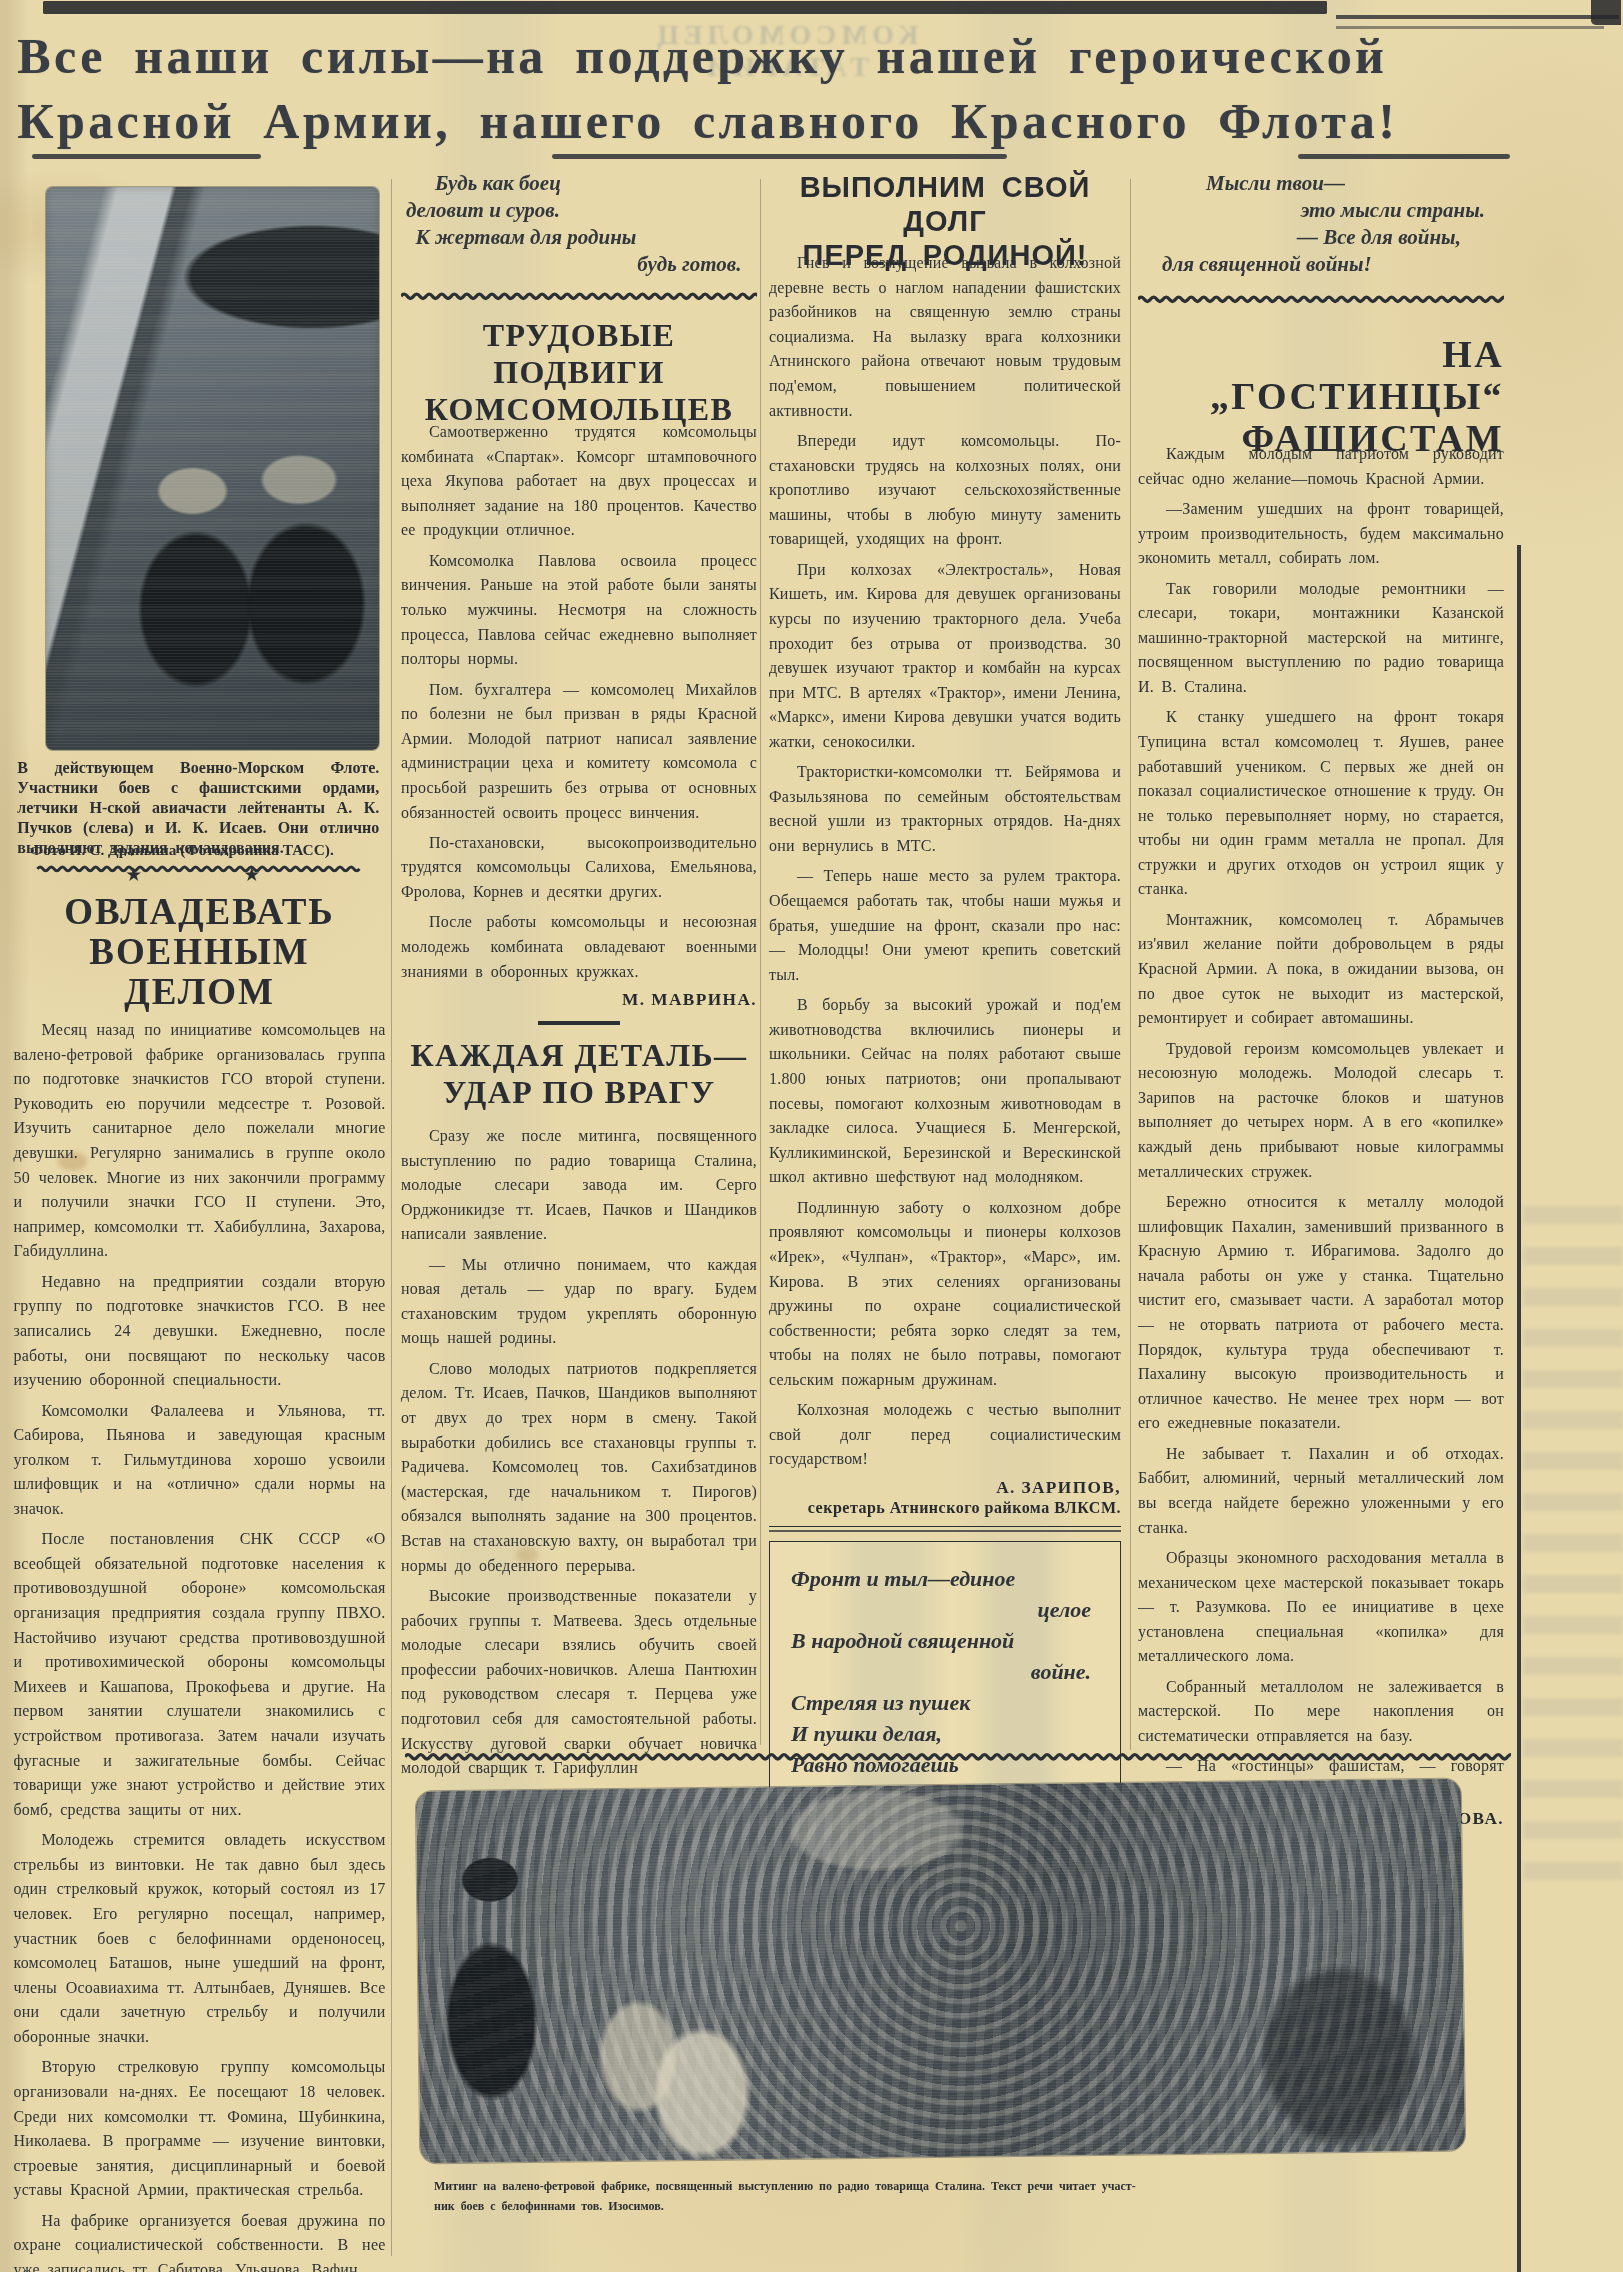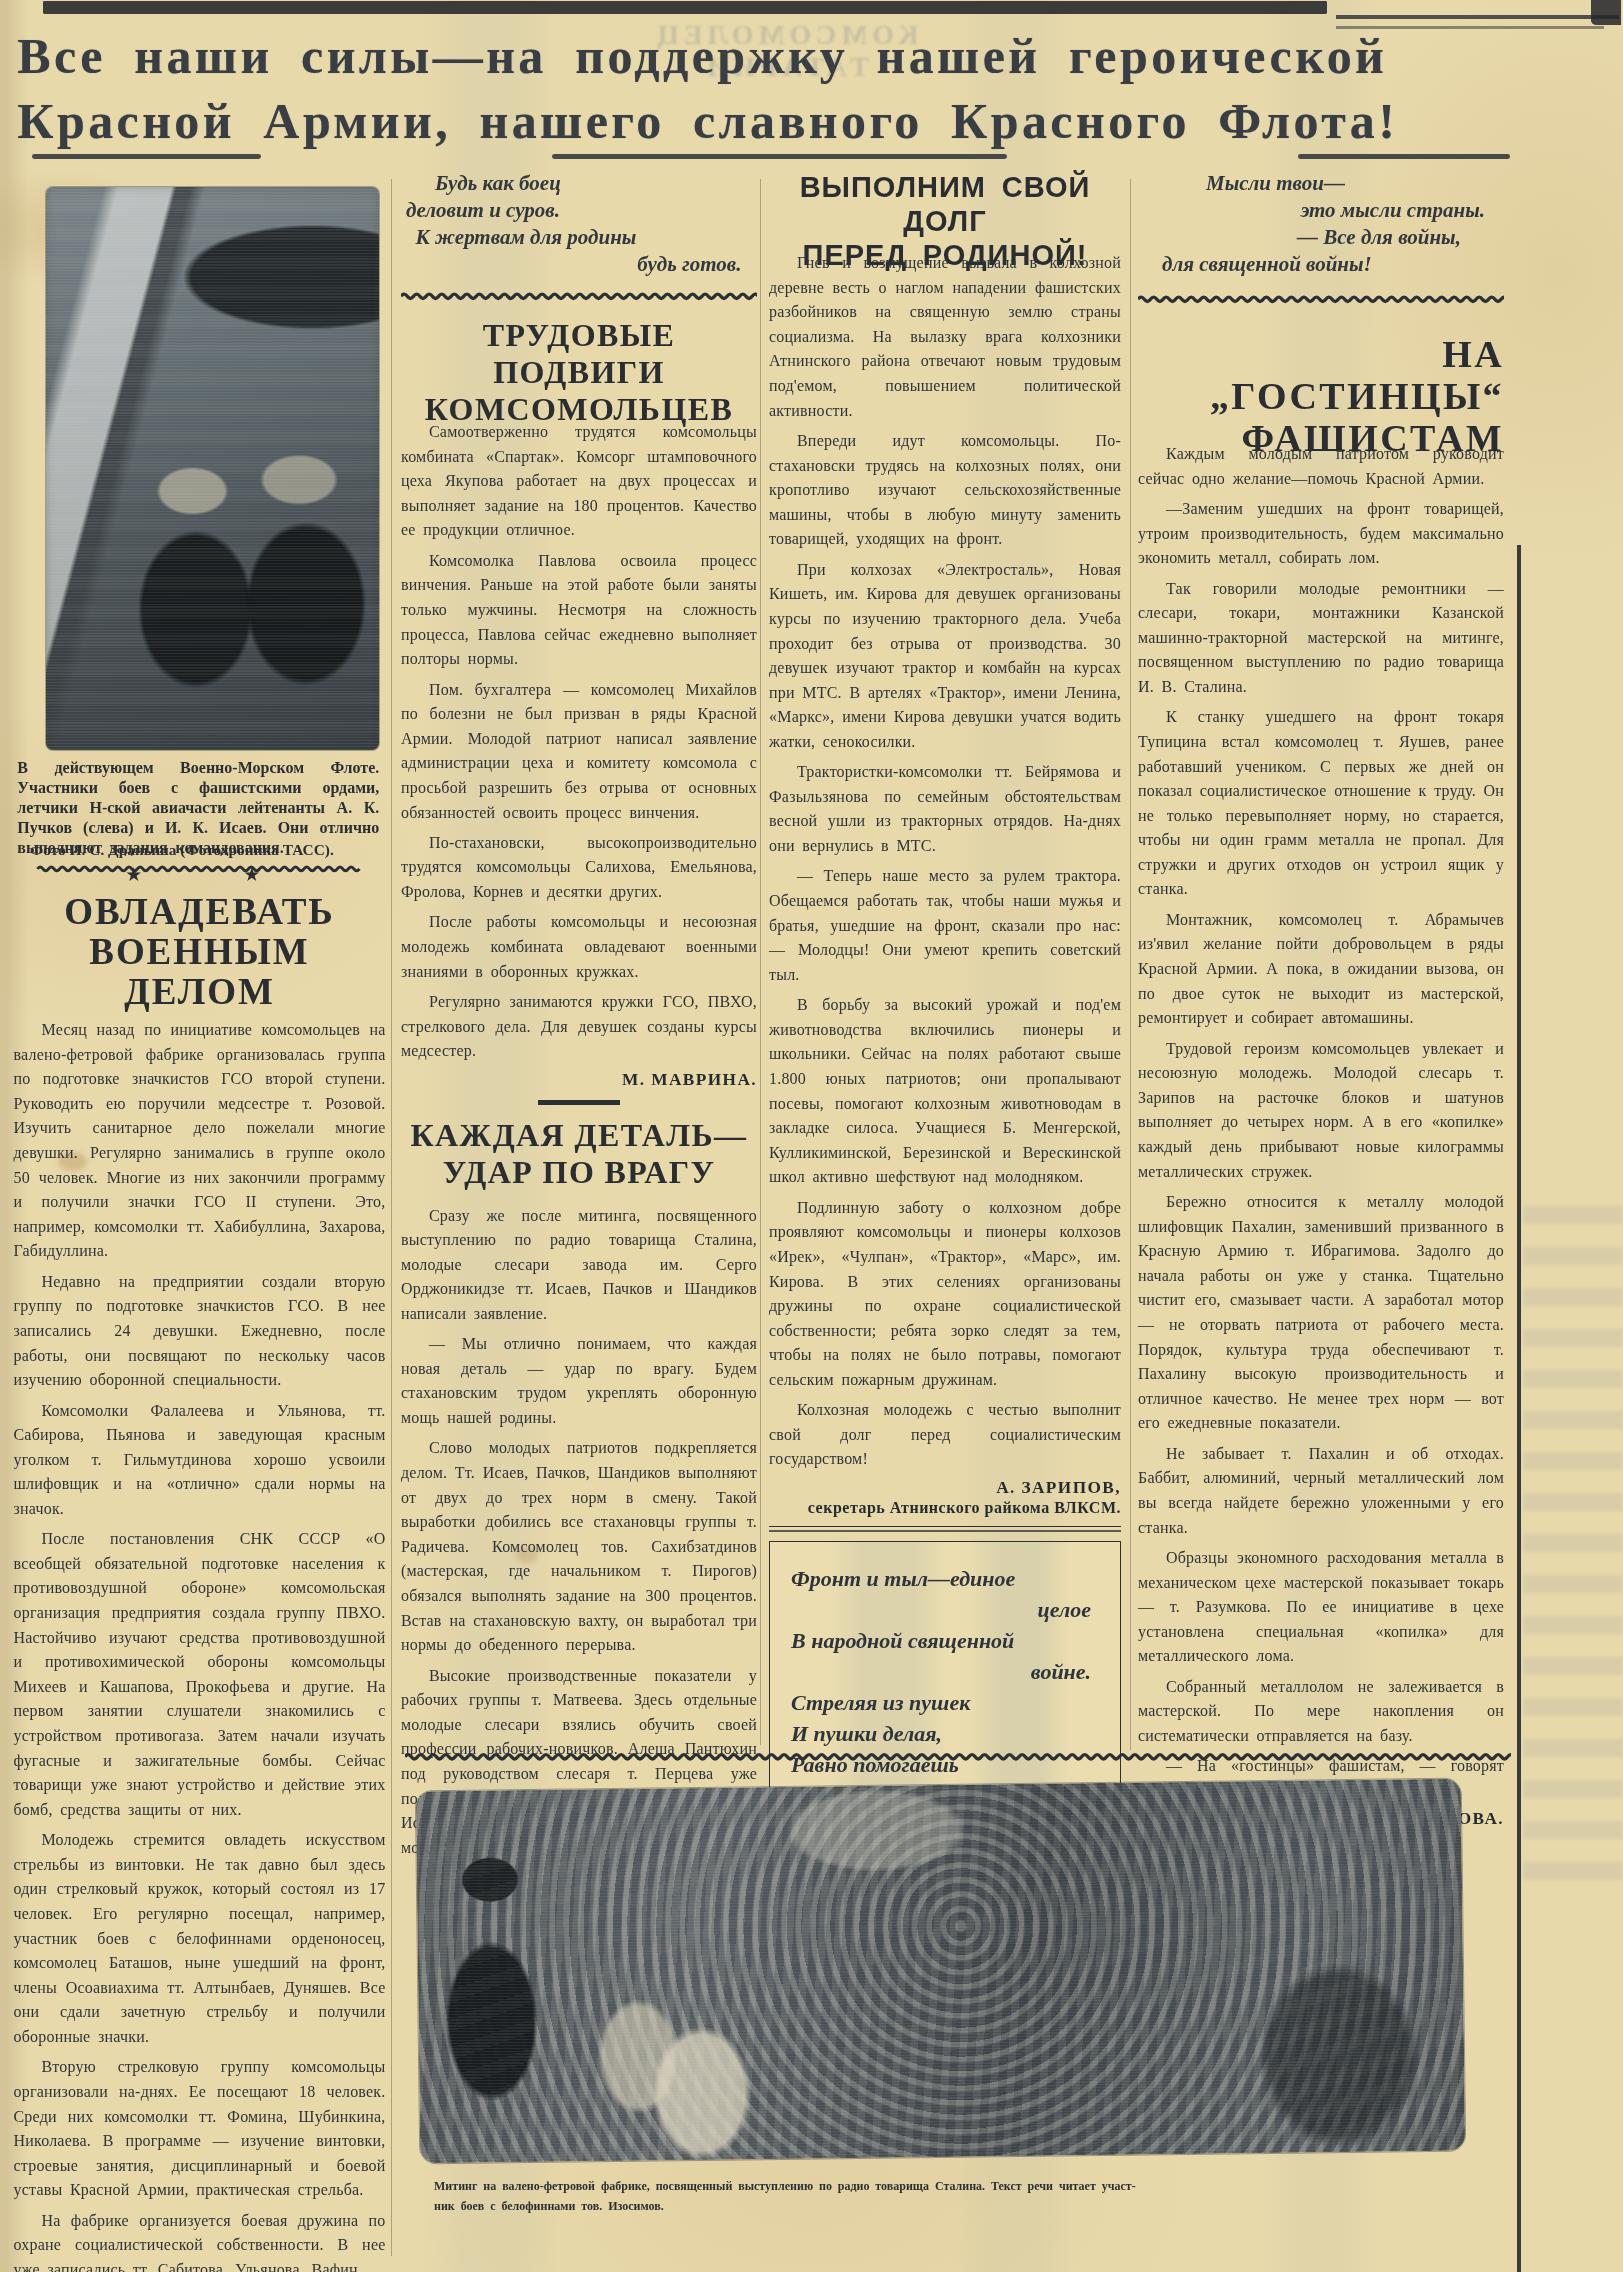--- a/index.html
+++ b/index.html
@@ -205,21 +205,20 @@
     <div>ТРУДОВЫЕ ПОДВИГИ</div>
     <div>КОМСОМОЛЬЦЕВ</div>
   </div>
   <div class="abs body2a body-text">
     <div>
         <p>Самоотверженно трудятся комсомольцы комбината «Спартак». Комсорг штамповочного цеха Якупова работает на двух процессах и выполняет задание на 180 процентов. Качество ее продукции отличное.</p>
         <p>Комсомолка Павлова освоила процесс винчения. Раньше на этой работе были заняты только мужчины. Несмотря на сложность процесса, Павлова сейчас ежедневно выполняет полторы нормы.</p>
         <p>Пом. бухгалтера — комсомолец Михайлов по болезни не был призван в ряды Красной Армии. Молодой патриот написал заявление администрации цеха и комитету комсомола с просьбой разрешить без отрыва от основных обязанностей освоить процесс винчения.</p>
         <p>По-стахановски, высокопроизводительно трудятся комсомольцы Салихова, Емельянова, Фролова, Корнев и десятки других.</p>
         <p>После работы комсомольцы и несоюзная молодежь комбината овладевают военными знаниями в оборонных кружках.</p>
-        <p>Регулярно занимаются кружки ГСО, ПВХО, стрелкового дела. Для девушек созданы курсы медсестер.</p>
       </div>
     <div class="signature">М. МАВРИНА.</div>
     <div class="minidiv"></div>
     <div class="col-title serif-title title2b">
       <div>КАЖДАЯ ДЕТАЛЬ—</div>
       <div>УДАР ПО ВРАГУ</div>
     </div>
     <div>
         <p>Сразу же после митинга, посвященного выступлению по радио товарища Сталина, молодые слесари завода им. Серго Орджоникидзе тт. Исаев, Пачков и Шандиков написали заявление.</p>
         <p>— Мы отлично понимаем, что каждая новая деталь — удар по врагу. Будем стахановским трудом укреплять оборонную мощь нашей родины.</p>

